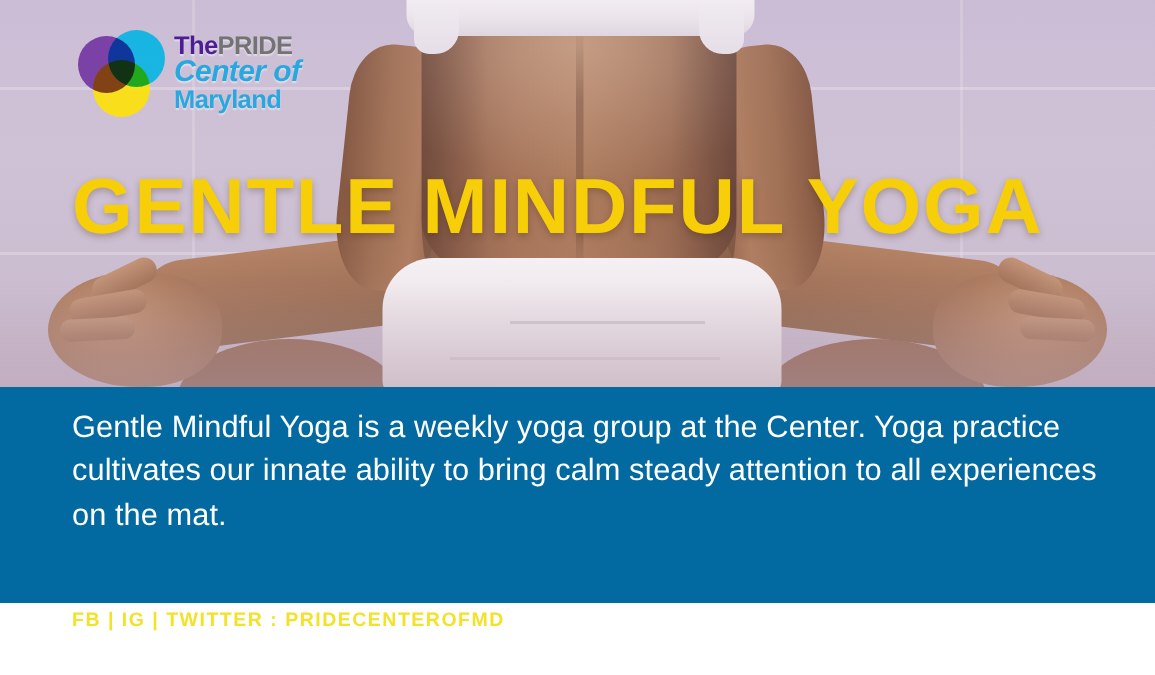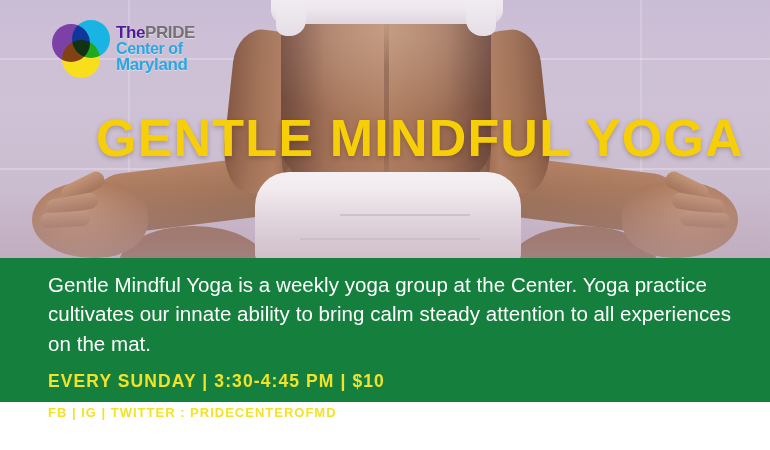--- a/index.html
+++ b/index.html
@@ -254,46 +254,45 @@
   .logo-text {
     font-family: "Liberation Sans", sans-serif;
     font-weight: bold;
     line-height: 0.96;
     letter-spacing: -0.4px;
     text-shadow: 0 1px 1px rgba(255,255,255,0.45);
   }
   .logo-l1 { font-size: 17px; }
   .logo-l1 .the   { color: #4c1d95; }
   .logo-l1 .pride { color: #737373; }
-  .logo-l2 { font-size: 16px; color: #29a7df; }
+  .logo-l2 { font-size: 20px; color: #29a7df; font-style: italic; }
   .logo-l3 { font-size: 17px; color: #29a7df; }
 
   
   .headline {
     position: absolute;
     left: 48px; top: 112px;
     z-index: 6;
     font-family: "Liberation Sans", sans-serif;
     font-weight: bold;
     font-size: 52px;
     line-height: 1;
     letter-spacing: 1.2px;
     color: #f7cf09;
     white-space: nowrap;
     text-shadow: 0 2px 5px rgba(70,40,20,0.30);
-    margin-left: 48px;
   }
 
   
   .panel {
     position: absolute;
     left: 0; top: 258px;
     width: 770px;
     height: 144px;
-    background: #15803d;
+    background: #0369a1;
     z-index: 5;
   }
 
   .body-copy {
     position: absolute;
     left: 48px; top: 12px;
     width: 690px;
     color: #ffffff;
     font-family: "Liberation Sans", sans-serif;
     font-size: 20.5px;
@@ -395,20 +394,19 @@
       <div class="logo-l3">Maryland</div>
     </div>
   </div>
 
   <div class="headline">GENTLE MINDFUL YOGA</div>
 
   <div class="panel">
 
     <div class="body-copy">Gentle Mindful Yoga is a weekly yoga group at the Center. Yoga practice cultivates our innate ability to bring calm steady attention to all experiences on the mat.</div>
 
-    <div class="schedule">EVERY SUNDAY  |  3:30-4:45 PM  |  $10</div>
 
     <div class="social">FB | IG | TWITTER : PRIDECENTEROFMD</div>
 
 
   </div>
 
 </div>
 
 </body></html>

